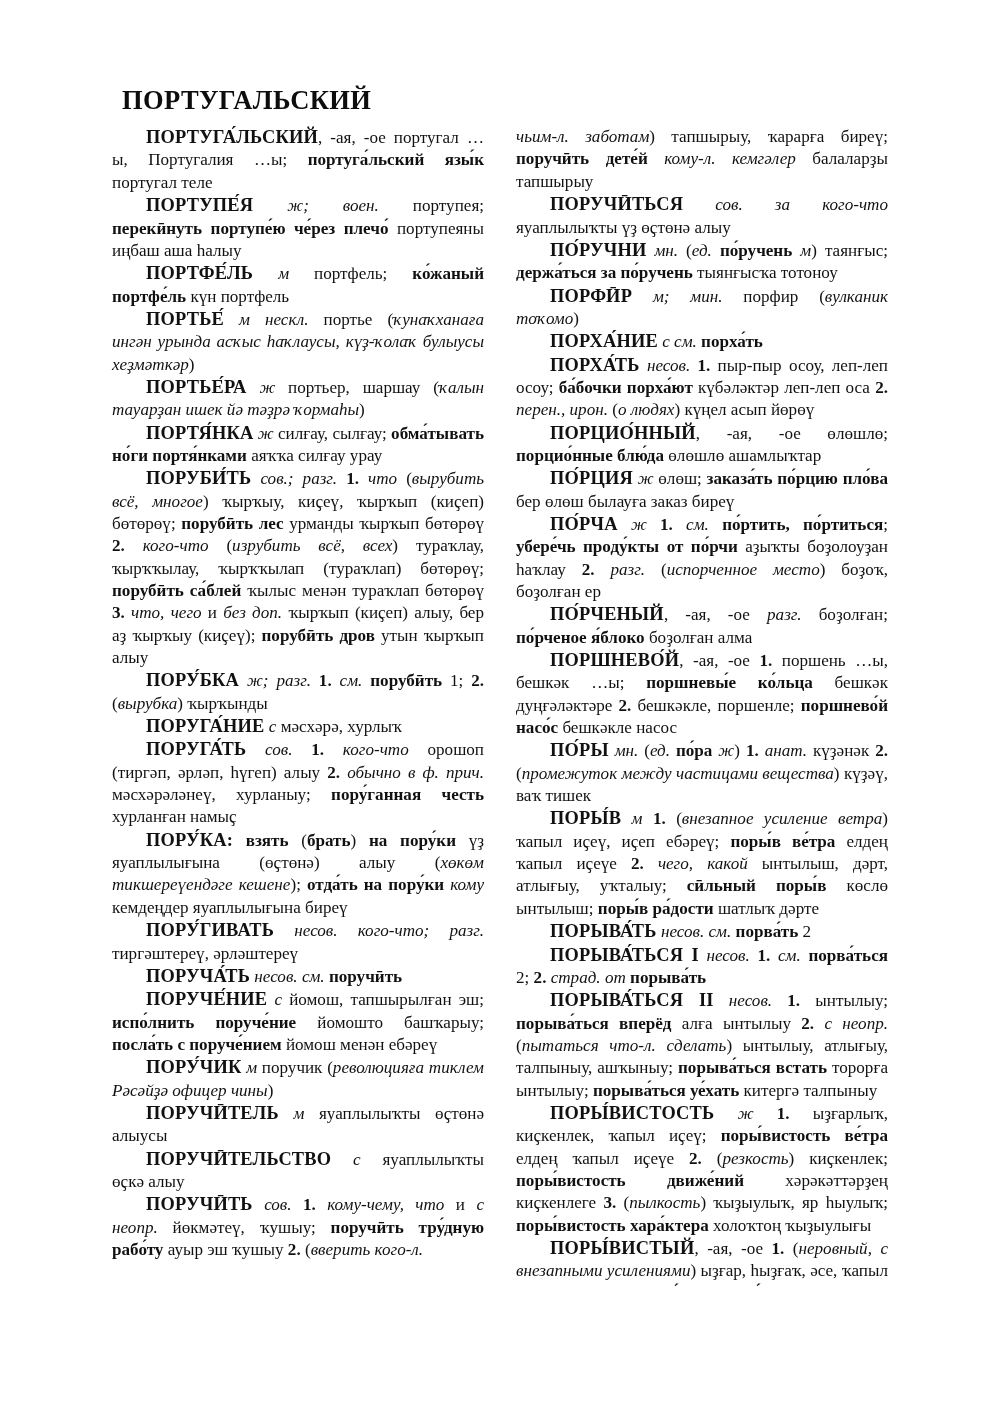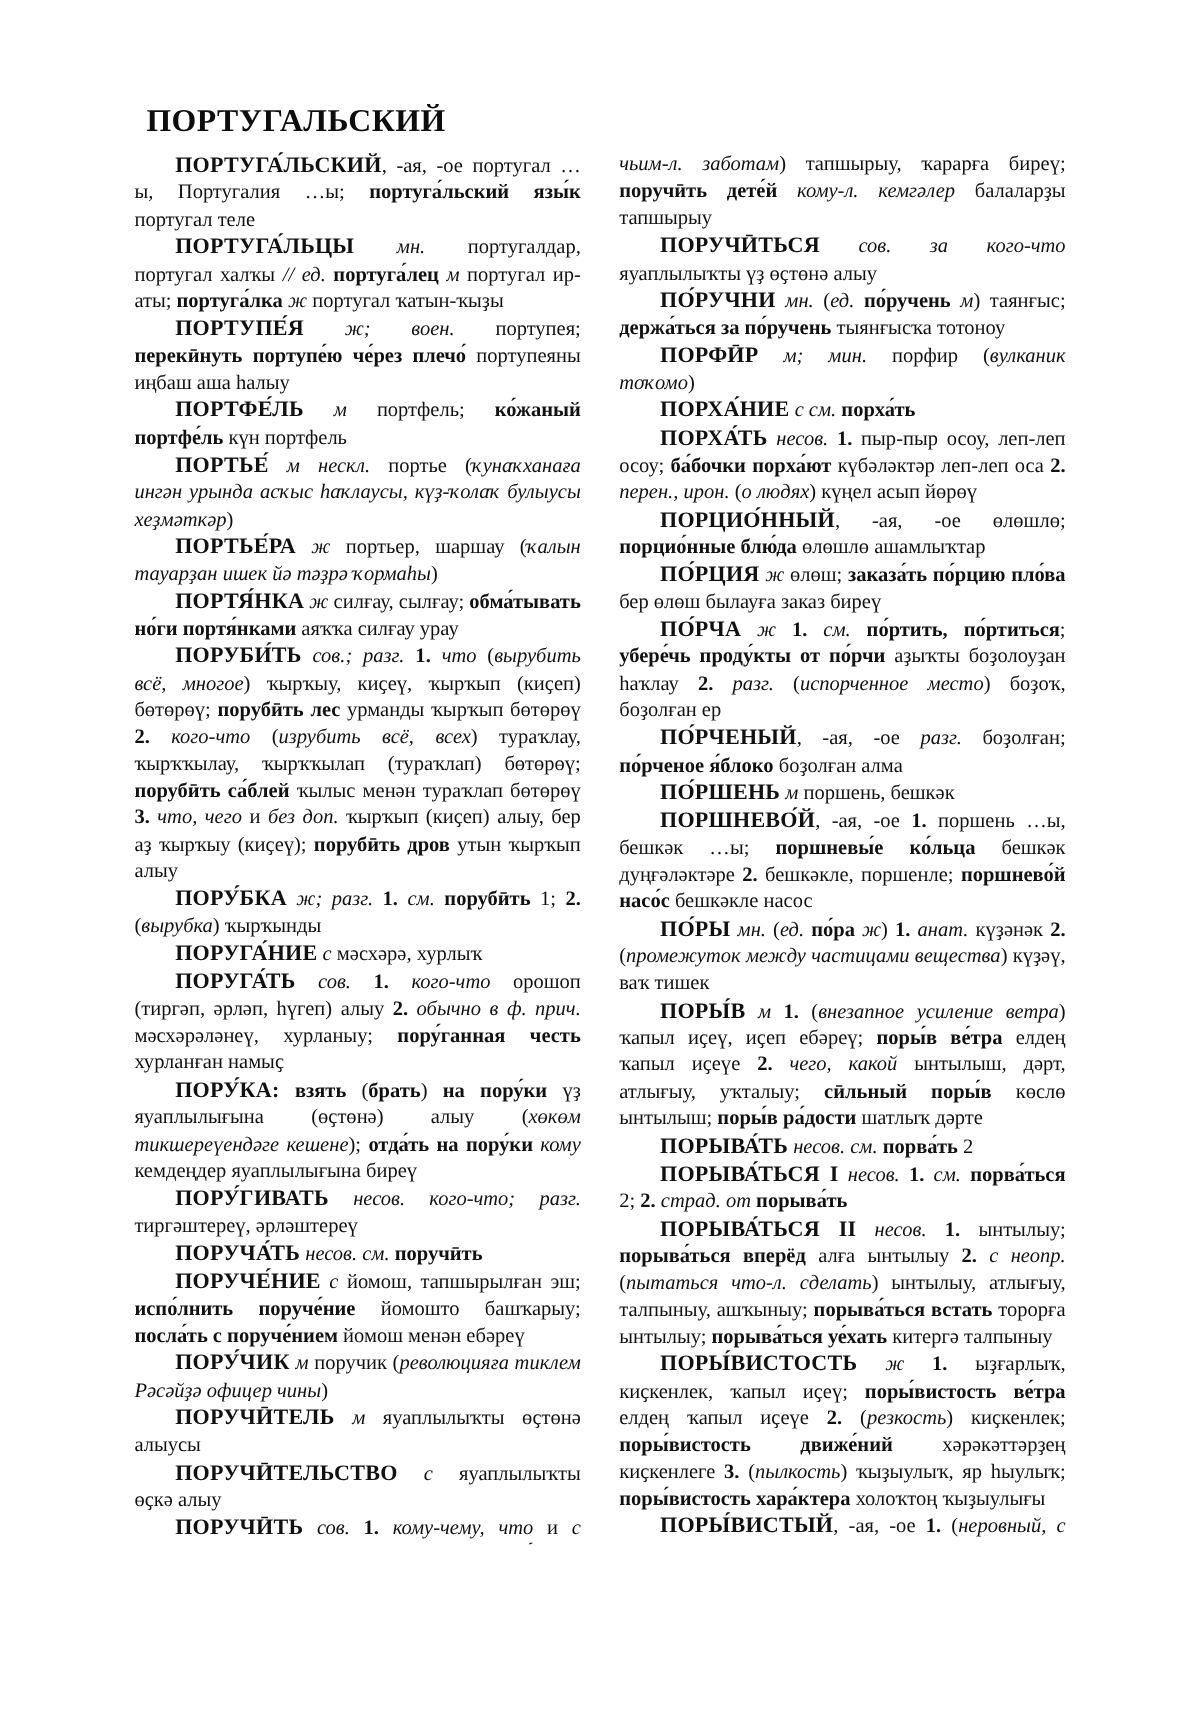--- a/index.html
+++ b/index.html
@@ -78,21 +78,20 @@
 
 <div class="page">
 
   <div class="content">
 
     <h1 class="running-head">ПОРТУГАЛЬСКИЙ</h1>
 
     <div class="columns">
       <div class="col col-left">
           <p class="entry"><span class="hw">ПОРТУГА́ЛЬСКИЙ</span><span class="entry-body">, -ая, -ое португал …ы, Португалия …ы; <b>португа́льский язы́к</b> португал теле</span></p>
-          <p class="entry"><span class="hw">ПОРТУГА́ЛЬЦЫ</span><span class="entry-body"> <i>мн.</i> португалдар, португал халҡы <i>//</i> <i>ед.</i> <b>португа́лец</b> <i>м</i> португал ир-аты; <b>португа́лка</b> <i>ж</i> португал ҡатын-ҡыҙы</span></p>
           <p class="entry"><span class="hw">ПОРТУПЕ́Я</span><span class="entry-body"> <i>ж; воен.</i> портупея; <b>перекӣнуть портупе́ю че́рез плечо́</b> портупеяны иңбаш аша һалыу</span></p>
           <p class="entry"><span class="hw">ПОРТФЕ́ЛЬ</span><span class="entry-body"> <i>м</i> портфель; <b>ко́жаный портфе́ль</b> күн портфель</span></p>
           <p class="entry"><span class="hw">ПОРТЬЕ́</span><span class="entry-body"> <i>м нескл.</i> портье (<i>ҡунаҡханаға ингән урында асҡыс һаҡлаусы, күҙ-ҡолаҡ булыусы хеҙмәткәр</i>)</span></p>
           <p class="entry"><span class="hw">ПОРТЬЕ́РА</span><span class="entry-body"> <i>ж</i> портьер, шаршау (<i>ҡалын тауарҙан ишек йә тәҙрә ҡормаһы</i>)</span></p>
           <p class="entry"><span class="hw">ПОРТЯ́НКА</span><span class="entry-body"> <i>ж</i> силғау, сылғау; <b>обма́тывать но́ги портя́нками</b> аяҡҡа силғау урау</span></p>
           <p class="entry"><span class="hw">ПОРУБИ́ТЬ</span><span class="entry-body"> <i>сов.; разг.</i> <b>1.</b> <i>что</i> (<i>вырубить всё, многое</i>) ҡырҡыу, киҫеү, ҡырҡып (киҫеп) бөтөрөү; <b>порубӣть лес</b> урманды ҡырҡып бөтөрөү <b>2.</b> <i>кого-что</i> (<i>изрубить всё, всех</i>) тураҡлау, ҡырҡҡылау, ҡырҡҡылап (тураҡлап) бөтөрөү; <b>порубӣть са́блей</b> ҡылыс менән тураҡлап бөтөрөү <b>3.</b> <i>что, чего</i> и <i>без доп.</i> ҡырҡып (киҫеп) алыу, бер аҙ ҡырҡыу (киҫеү); <b>порубӣть дров</b> утын ҡырҡып алыу</span></p>
           <p class="entry"><span class="hw">ПОРУ́БКА</span><span class="entry-body"> <i>ж; разг.</i> <b>1.</b> <i>см.</i> <b>порубӣть</b> 1; <b>2.</b> (<i>вырубка</i>) ҡырҡынды</span></p>
           <p class="entry"><span class="hw">ПОРУГА́НИЕ</span><span class="entry-body"> <i>с</i> мәсхәрә, хурлыҡ</span></p>
           <p class="entry"><span class="hw">ПОРУГА́ТЬ</span><span class="entry-body"> <i>сов.</i> <b>1.</b> <i>кого-что</i> орошоп (тиргәп, әрләп, һүгеп) алыу <b>2.</b> <i>обычно в ф. прич.</i> мәсхәрәләнеү, хурланыу; <b>пору́ганная честь</b> хурланған намыҫ</span></p>
           <p class="entry"><span class="hw">ПОРУ́КА:</span><span class="entry-body"> <b>взять</b> (<b>брать</b>) <b>на пору́ки</b> үҙ яуаплылығына (өҫтөнә) алыу (<i>хөкөм тикшереүендәге кешене</i>); <b>отда́ть на пору́ки</b> <i>кому</i> кемдеңдер яуаплылығына биреү</span></p>
@@ -108,21 +107,20 @@
           <p class="entry cont"><span class="entry-body"><i>чьим-л. заботам</i>) тапшырыу, ҡарарға биреү; <b>поручӣть дете́й</b> <i>кому-л.</i> <i>кемгәлер</i> балаларҙы тапшырыу</span></p>
           <p class="entry"><span class="hw">ПОРУЧӢТЬСЯ</span><span class="entry-body"> <i>сов. за кого-что</i> яуаплылыҡты үҙ өҫтөнә алыу</span></p>
           <p class="entry"><span class="hw">ПО́РУЧНИ</span><span class="entry-body"> <i>мн.</i> (<i>ед.</i> <b>по́ручень</b> <i>м</i>) таянғыс; <b>держа́ться за по́ручень</b> тыянғысҡа тотоноу</span></p>
           <p class="entry"><span class="hw">ПОРФӢР</span><span class="entry-body"> <i>м; мин.</i> порфир (<i>вулканик тоҡомо</i>)</span></p>
           <p class="entry"><span class="hw">ПОРХА́НИЕ</span><span class="entry-body"> <i>с см.</i> <b>порха́ть</b></span></p>
           <p class="entry"><span class="hw">ПОРХА́ТЬ</span><span class="entry-body"> <i>несов.</i> <b>1.</b> пыр-пыр осоу, леп-леп осоу; <b>ба́бочки порха́ют</b> күбәләктәр леп-леп оса <b>2.</b> <i>перен., ирон.</i> (<i>о людях</i>) күңел асып йөрөү</span></p>
           <p class="entry"><span class="hw">ПОРЦИО́ННЫЙ</span><span class="entry-body">, -ая, -ое өлөшлө; <b>порцио́нные блю́да</b> өлөшлө ашамлыҡтар</span></p>
           <p class="entry"><span class="hw">ПО́РЦИЯ</span><span class="entry-body"> <i>ж</i> өлөш; <b>заказа́ть по́рцию пло́ва</b> бер өлөш былауға заказ биреү</span></p>
           <p class="entry"><span class="hw">ПО́РЧА</span><span class="entry-body"> <i>ж</i> <b>1.</b> <i>см.</i> <b>по́ртить, по́ртиться</b>; <b>убере́чь проду́кты от по́рчи</b> аҙыҡты боҙолоуҙан һаҡлау <b>2.</b> <i>разг.</i> (<i>испорченное место</i>) боҙоҡ, боҙолған ер</span></p>
           <p class="entry"><span class="hw">ПО́РЧЕНЫЙ</span><span class="entry-body">, -ая, -ое <i>разг.</i> боҙолған; <b>по́рченое я́блоко</b> боҙолған алма</span></p>
-          <p class="entry"><span class="hw">ПО́РШЕНЬ</span><span class="entry-body"> <i>м</i> поршень, бешкәк</span></p>
           <p class="entry"><span class="hw">ПОРШНЕВО́Й</span><span class="entry-body">, -ая, -ое <b>1.</b> поршень …ы, бешкәк …ы; <b>поршневы́е ко́льца</b> бешкәк дуңғәләктәре <b>2.</b> бешкәкле, поршенле; <b>поршнево́й насо́с</b> бешкәкле насос</span></p>
           <p class="entry"><span class="hw">ПО́РЫ</span><span class="entry-body"> <i>мн.</i> (<i>ед.</i> <b>по́ра</b> <i>ж</i>) <b>1.</b> <i>анат.</i> күҙәнәк <b>2.</b> (<i>промежуток между частицами вещества</i>) күҙәү, ваҡ тишек</span></p>
           <p class="entry"><span class="hw">ПОРЫ́В</span><span class="entry-body"> <i>м</i> <b>1.</b> (<i>внезапное усиление ветра</i>) ҡапыл иҫеү, иҫеп ебәреү; <b>поры́в ве́тра</b> елдең ҡапыл иҫеүе <b>2.</b> <i>чего, какой</i> ынтылыш, дәрт, атлығыу, уҡталыу; <b>сӣльный поры́в</b> көслө ынтылыш; <b>поры́в ра́дости</b> шатлыҡ дәрте</span></p>
           <p class="entry"><span class="hw">ПОРЫВА́ТЬ</span><span class="entry-body"> <i>несов. см.</i> <b>порва́ть</b> 2</span></p>
           <p class="entry"><span class="hw">ПОРЫВА́ТЬСЯ I</span><span class="entry-body"> <i>несов.</i> <b>1.</b> <i>см.</i> <b>порва́ться</b> 2; <b>2.</b> <i>страд. от</i> <b>порыва́ть</b></span></p>
           <p class="entry"><span class="hw">ПОРЫВА́ТЬСЯ II</span><span class="entry-body"> <i>несов.</i> <b>1.</b> ынтылыу; <b>порыва́ться вперёд</b> алға ынтылыу <b>2.</b> <i>с неопр.</i> (<i>пытаться что-л. сделать</i>) ынтылыу, атлығыу, талпыныу, ашҡыныу; <b>порыва́ться встать</b> торорға ынтылыу; <b>порыва́ться уе́хать</b> китергә талпыныу</span></p>
           <p class="entry"><span class="hw">ПОРЫ́ВИСТОСТЬ</span><span class="entry-body"> <i>ж</i> <b>1.</b> ыҙғарлыҡ, киҫкенлек, ҡапыл иҫеү; <b>поры́вистость ве́тра</b> елдең ҡапыл иҫеүе <b>2.</b> (<i>резкость</i>) киҫкенлек; <b>поры́вистость движе́ний</b> хәрәкәттәрҙең киҫкенлеге <b>3.</b> (<i>пылкость</i>) ҡыҙыулыҡ, яр һыулыҡ; <b>поры́вистость хара́ктера</b> холоҡтоң ҡыҙыулығы</span></p>
           <p class="entry"><span class="hw">ПОРЫ́ВИСТЫЙ</span><span class="entry-body">, -ая, -ое <b>1.</b> (<i>неровный, с внезапными усилениями</i>) ыҙғар, һыҙғаҡ, әсе, ҡапыл (киҫкен) иҫкән; <b>поры́вистый ве́тер</b> ҡапыл иҫкән ел <b>2.</b> (<i>резкий</i>) киҫкен; <b>поры́вистое движе́ние</b> киҫкен хәрәкәт <b>3.</b> (<i>пылкий</i>) ҡыҙыу, ярһыу; <b>челове́к с поры́вистой нату́рой</b> ярһыу тәбиғәтле кеше</span></p>
         </div>
     </div>

